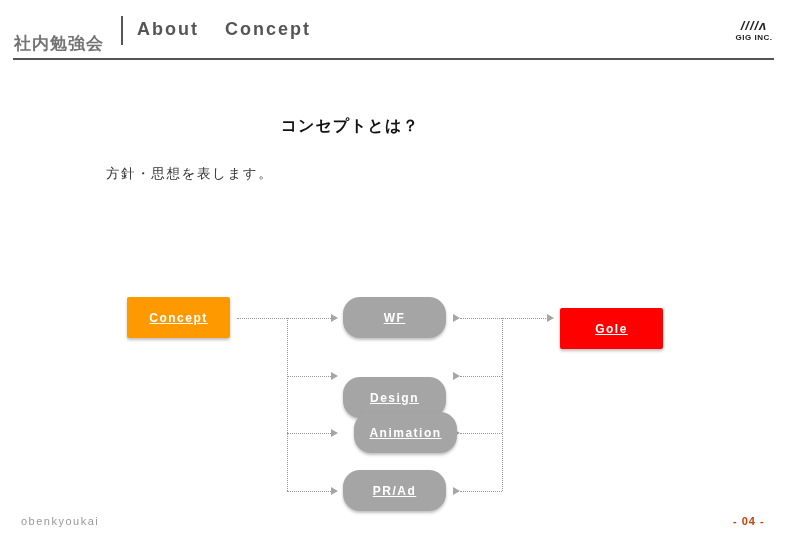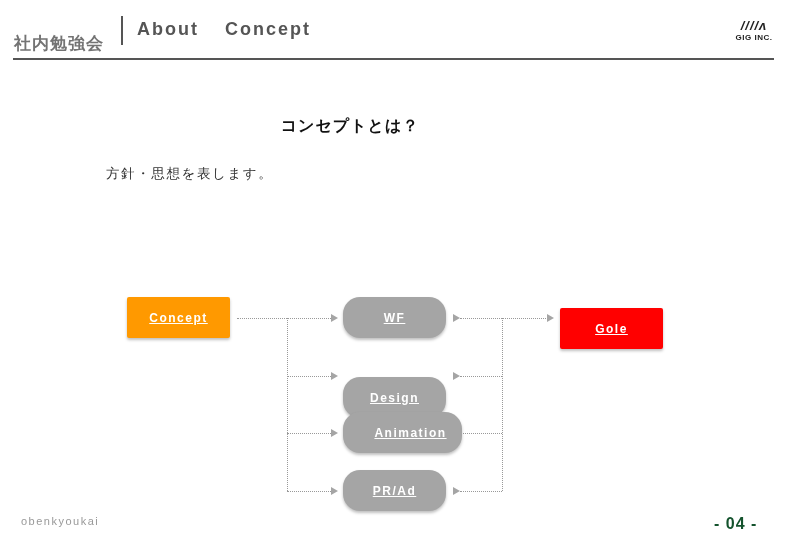--- a/index.html
+++ b/index.html
@@ -15,21 +15,21 @@
   .body-text { position: absolute; left: 106px; top: 158px; width: 590px; font-size: 13.5px; line-height: 30.5px; color: #333; letter-spacing: 1.6px; }
   .body-text div { white-space: nowrap; }
   .box { position: absolute; width: 103px; height: 41px; border-radius: 2px; color: #fff; font-weight: bold; font-size: 12px; letter-spacing: 1.5px; display: flex; align-items: center; justify-content: center; font-family: "Liberation Sans", sans-serif; box-shadow: 0 2px 3px rgba(0,0,0,0.25); text-decoration: underline; }
   .box-start { background: #ff9900; }
   .box-mid { background: #a5a5a5; border-radius: 17px; }
   .box-end { background: #ff0000; }
   .hline { position: absolute; height: 0; border-top: 1px dotted #999; }
   .vline { position: absolute; width: 0; border-left: 1px dotted #999; }
   .arrow { position: absolute; width: 0; height: 0; border-top: 4px solid transparent; border-bottom: 4px solid transparent; border-left: 7px solid #a5a5a5; }
   .footer-left { position: absolute; left: 21px; top: 515px; font-size: 11px; color: #999; letter-spacing: 1.5px; font-family: "Liberation Sans", sans-serif; }
-  .footer-right { position: absolute; left: 714px; top: 515px; font-size: 16px; color: #14532d; font-weight: bold; letter-spacing: 1px; font-family: "Liberation Sans", sans-serif; }
+  .footer-right { position: absolute; left: 733px; top: 515px; font-size: 11px; color: #c2410c; font-weight: bold; letter-spacing: 1px; font-family: "Liberation Sans", sans-serif; }
 </style>
 </head>
 <body>
 
 <div>
   <div class="header-title">社内勉強会</div>
   <div class="header-sep"></div>
   <div class="header-sub" style="white-space:pre;">About  Concept</div>
   <div class="logo">
     <div class="logo-mark">////ʌ</div>
@@ -63,19 +63,19 @@
   <div class="hline" style="left:460px; top:318px; width:90px;"></div>
   <div class="hline" style="left:460px; top:376px; width:42px;"></div>
   <div class="hline" style="left:460px; top:433px; width:42px;"></div>
   <div class="hline" style="left:460px; top:491px; width:42px;"></div>
   <div class="vline" style="left:502px; top:318px; height:173px;"></div>
   <div class="arrow" style="left:547px; top:314px;"></div>
 
   <div class="box box-start" style="left:127px; top:297px;">Concept</div>
   <div class="box box-mid" style="left:343px; top:297px;">WF</div>
   <div class="box box-mid" style="left:343px; top:365px;margin-top:12px;">Design</div>
-  <div class="box box-mid" style="left:343px; top:412px;padding-left:16px;">Animation</div>
+  <div class="box box-mid" style="left:354px; top:412px;">Animation</div>
   <div class="box box-mid" style="left:343px; top:470px;">PR/Ad</div>
   <div class="box box-end" style="left:560px; top:308px;">Gole</div>
 </div>
 
 <div class="footer-left">obenkyoukai</div>
 <div class="footer-right">- 04 -</div>
 
 </body></html>

